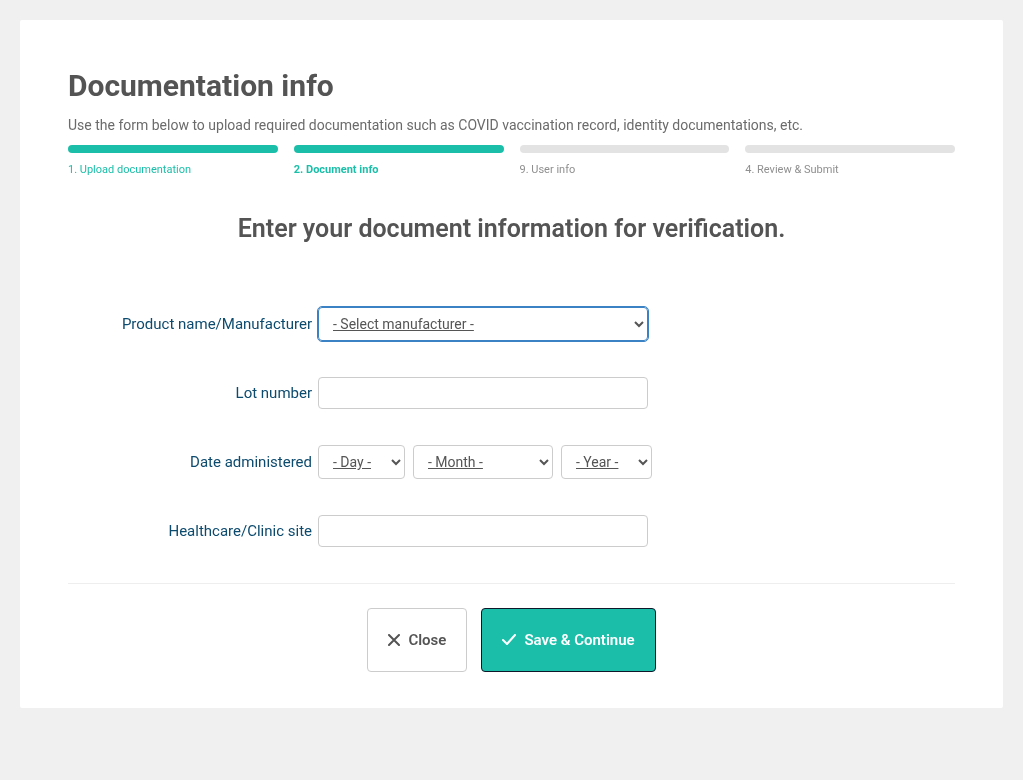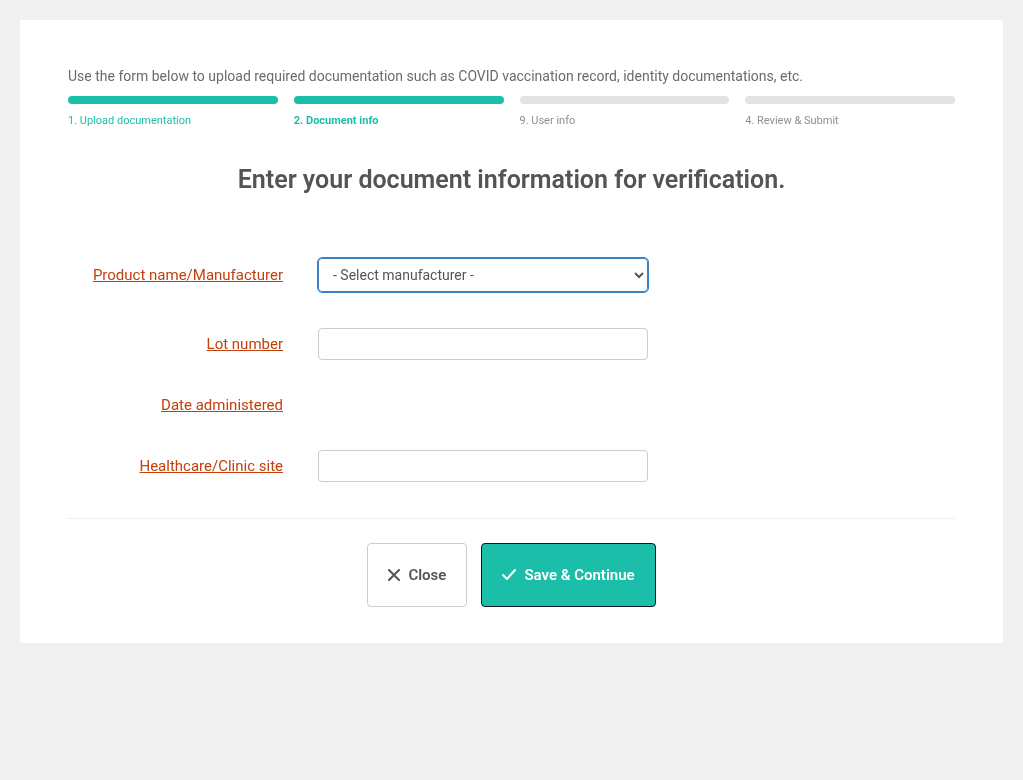--- a/index.html
+++ b/index.html
@@ -78,40 +78,40 @@
       margin-bottom: 36px;
     }
     .form-row {
       display: flex;
       align-items: center;
       margin-bottom: 36px;
     }
     .form-label {
       width: 250px;
       text-align: right;
-      padding-right: 35px;
+      padding-right: 6px;
       font-size: 15px;
-      color: #c2410c;
-      text-decoration: underline;
+      color: #0c4a6e;
     }
     .form-control {
       display: flex;
       gap: 8px;
     }
     select, input[type="text"] {
       font-family: inherit;
       font-size: 14px;
       padding: 7px 10px;
       border: 1px solid #ccc;
       border-radius: 4px;
       color: #555;
       background: #fff;
     }
     select {
       padding-right: 16px;
+      text-decoration: underline;
     }
     .select-wide {
       width: 330px;
     }
     .input-wide {
       width: 330px;
     }
     .select-focus {
       border: 1px solid #3b82c4;
       outline: 1px solid #3b82c4;
@@ -150,20 +150,21 @@
     }
     .icon {
       display: inline-flex;
     }
   </style>
 </head>
 <body>
 
 <div class="card">
 
+  <h1 class="page-title">Documentation info</h1>
   <p class="page-desc">Use the form below to upload required documentation such as COVID vaccination record, identity documentations, etc.</p>
 
   <div class="stepper">
     <div class="step completed">
       <div class="step-bar"></div>
       <div class="step-label">1. Upload documentation</div>
     </div>
     <div class="step active">
       <div class="step-bar"></div>
       <div class="step-label">2. Document info</div>
@@ -192,20 +193,31 @@
 
   <div class="form-row">
     <label class="form-label">Lot number</label>
     <div class="form-control">
       <input type="text" class="input-wide" value="" style="">
     </div>
   </div>
 
   <div class="form-row">
     <label class="form-label">Date administered</label>
+    <div class="form-control">
+      <select>
+        <option>- Day -</option>
+      </select>
+      <select style="width:140px">
+        <option>- Month -</option>
+      </select>
+      <select>
+        <option>- Year -</option>
+      </select>
+    </div>
   </div>
 
   <div class="form-row">
     <label class="form-label">Healthcare/Clinic site</label>
     <div class="form-control">
       <input type="text" class="input-wide" value="" style="">
     </div>
   </div>
 
   <hr class="divider">

